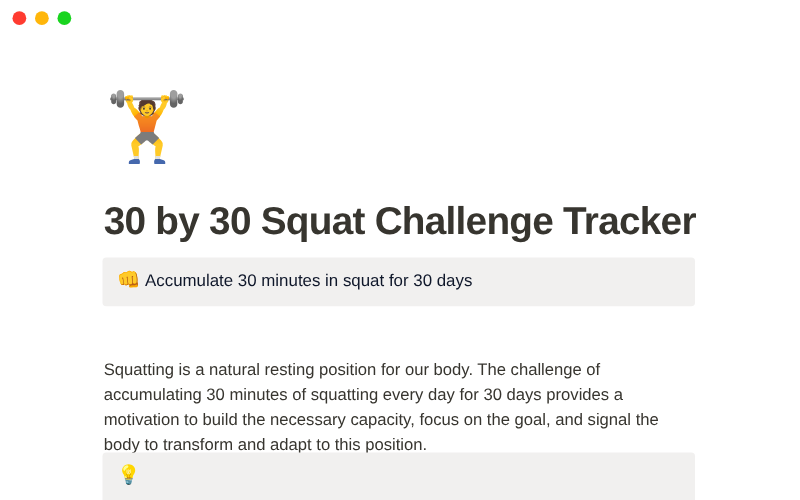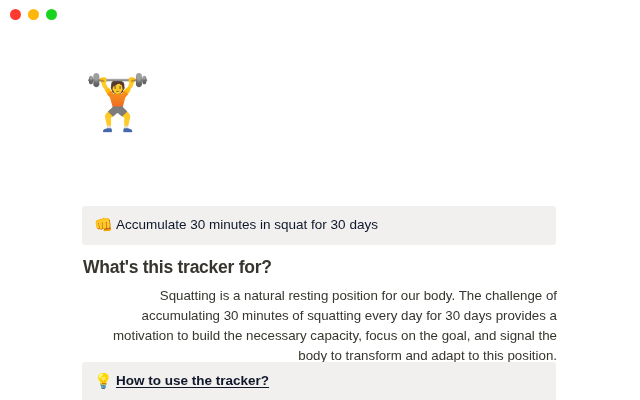--- a/index.html
+++ b/index.html
@@ -133,49 +133,47 @@
 
   .body-text {
     position: absolute;
     left: 83px;
     top: 258px;
     width: 474px;
     margin: 0;
     font-size: 13.3px;
     line-height: 20px;
     color: #37352f;
-    text-align: right;
   }
 </style>
 </head>
 <body>
 
 <div class="window">
 
   <div class="titlebar">
     <div class="traffic-lights">
       <span class="light close"></span>
       <span class="light min"></span>
       <span class="light max"></span>
     </div>
   </div>
 
   <div class="page">
 
     <div class="cover-emoji">🏋️</div>
 
+    <h1 class="page-title">30 by 30 Squat Challenge Tracker</h1>
 
     <div class="callout callout-1">
       <span class="callout-emoji">👊</span>
       <span class="callout-text">Accumulate 30 minutes in squat for 30 days</span>
     </div>
 
-    <h2 class="section-heading">What's this tracker for?</h2>
 
     <p class="body-text">Squatting is a natural resting position for our body. The challenge of accumulating 30 minutes of squatting every day for 30 days provides a motivation to build the necessary capacity, focus on the goal, and signal the body to transform and adapt to this position.</p>
 
     <div class="callout callout-2">
       <span class="callout-emoji">💡</span>
-      <span class="callout-text link">How to use the tracker?</span>
     </div>
 
   </div>
 </div>
 
 </body></html>

